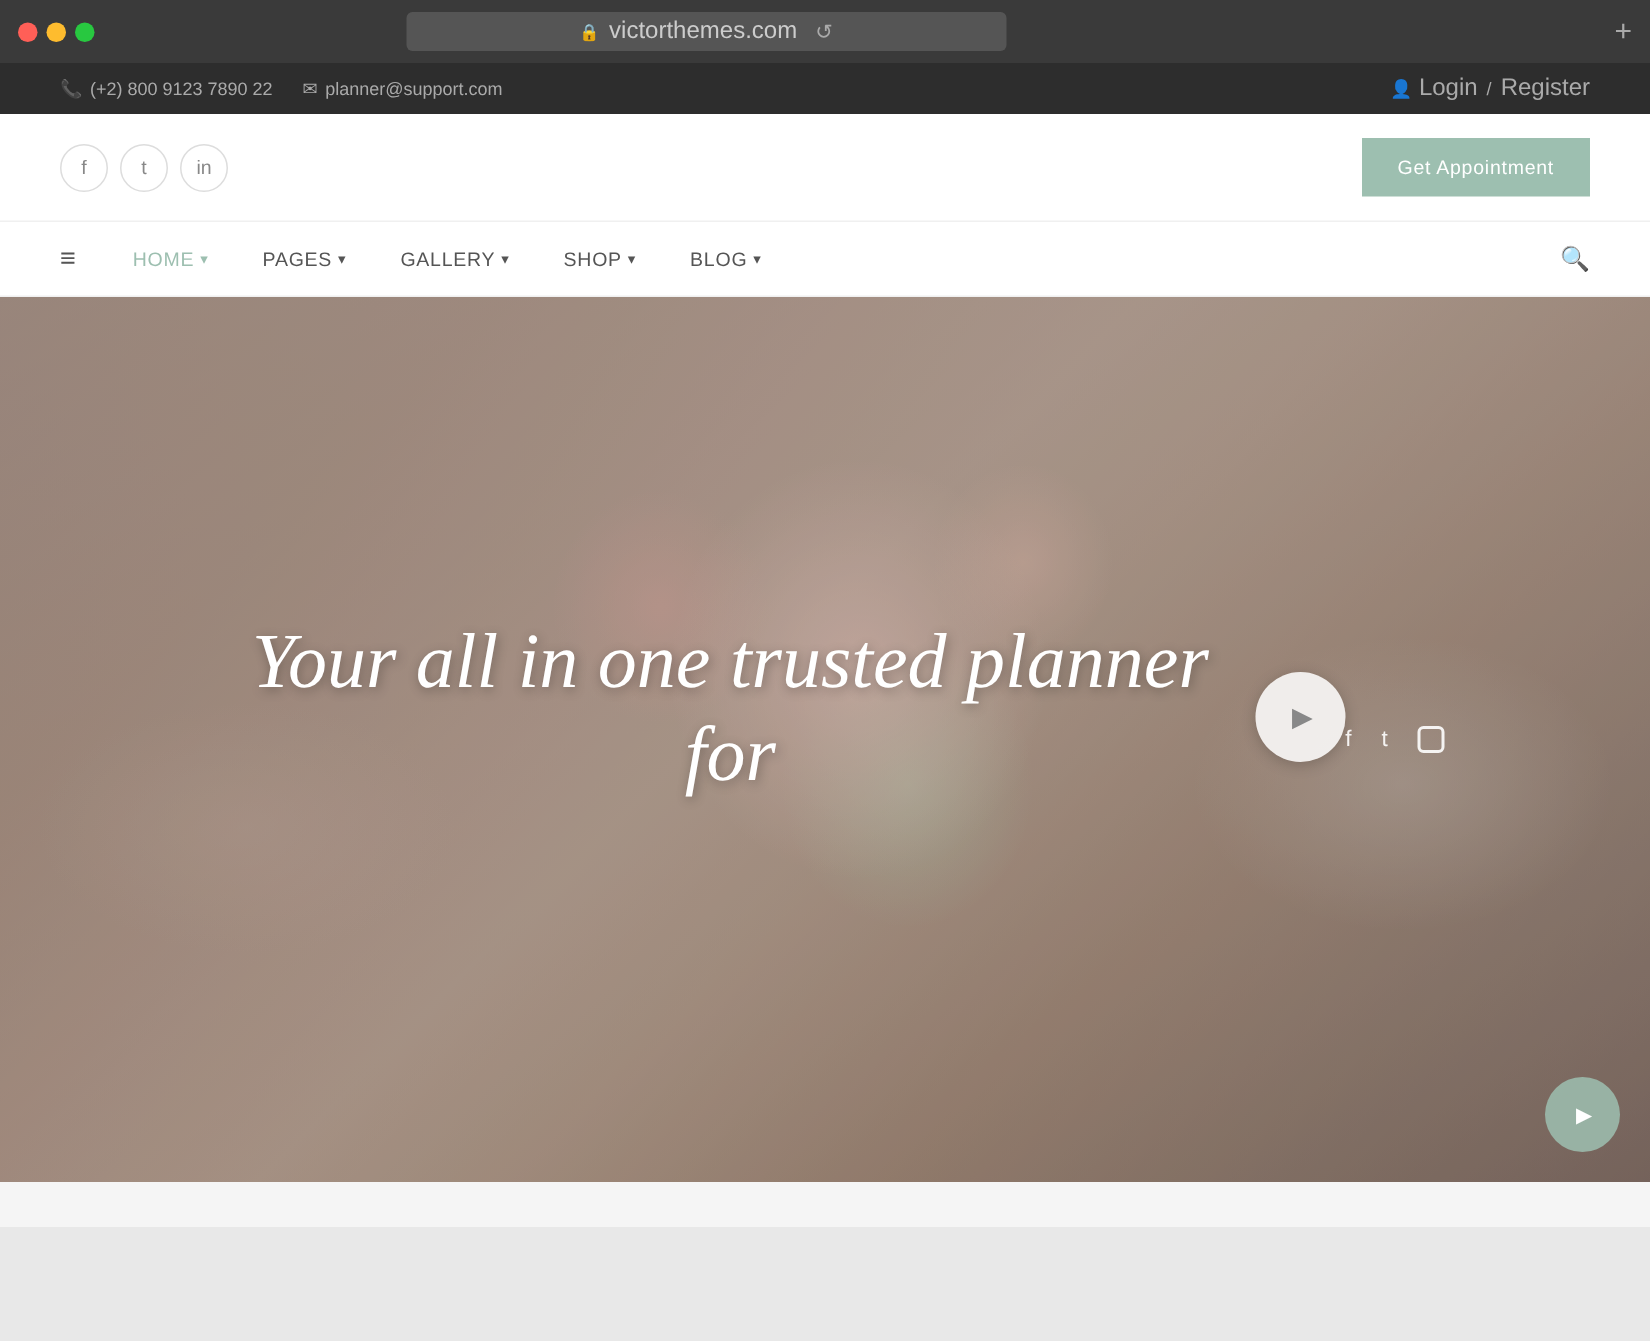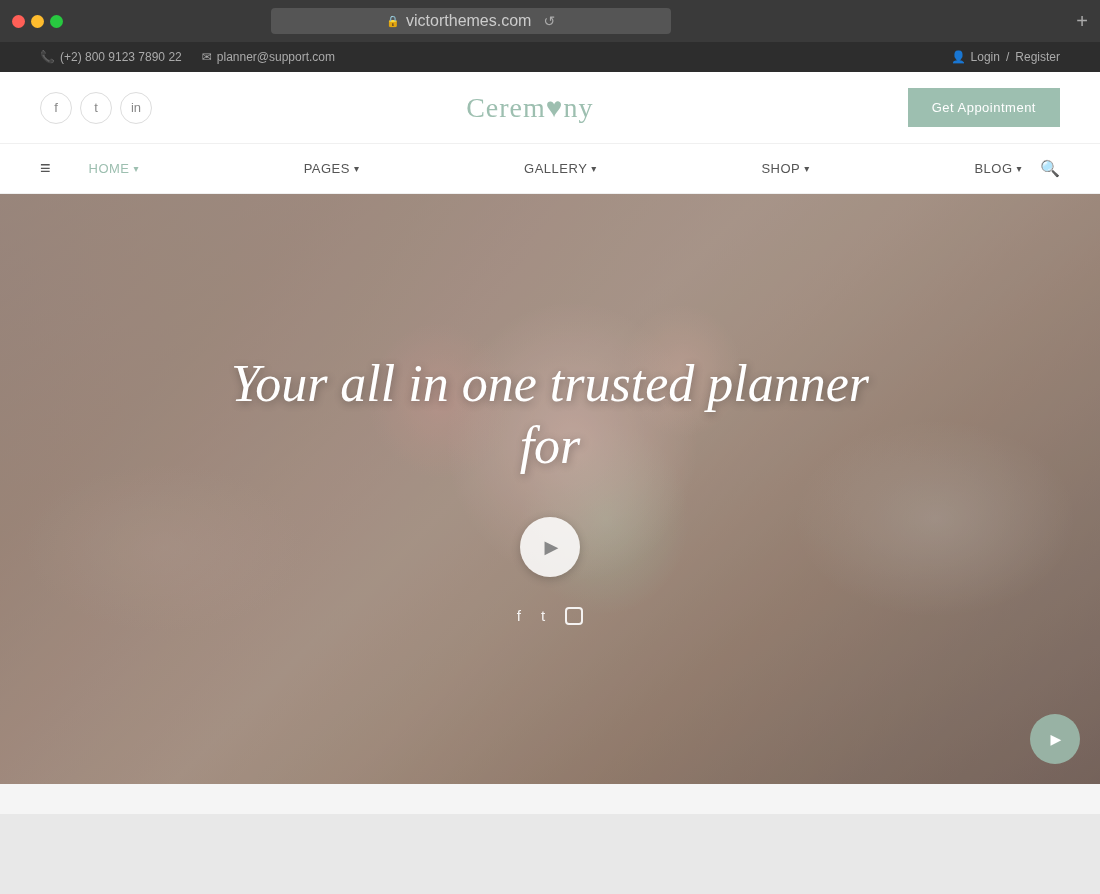--- a/index.html
+++ b/index.html
@@ -44,21 +44,21 @@
     .top-bar {
       background: #2d2d2d;
       padding: 8px 40px;
       display: flex;
       align-items: center;
       justify-content: space-between;
     }
     .top-bar-left { display: flex; gap: 20px; align-items: center; }
     .top-bar-item { color: #aaa; font-size: 12px; display: flex; align-items: center; gap: 5px; }
     .top-bar-right { display: flex; gap: 4px; align-items: center; }
-    .top-bar-right a { color: #aaa; font-size: 12px; text-decoration: none; }
+    .top-bar-right a { color: #aaa; font-size: 16px; text-decoration: none; }
 
     
     .header {
       background: #fff;
       padding: 16px 40px;
       display: flex;
       align-items: center;
       justify-content: space-between;
       border-bottom: 1px solid #f0f0f0;
     }
@@ -84,21 +84,21 @@
     
     .navbar {
       background: #fff;
       padding: 0 40px;
       display: flex;
       align-items: center;
       border-bottom: 1px solid #f0f0f0;
       height: 50px;
     }
     .hamburger { color: #555; font-size: 18px; margin-right: 20px; cursor: pointer; }
-    .nav-links { display: flex; align-items: center; gap: 0; flex: 1; justify-content: space-between; }
+    .nav-links { display: flex; align-items: center; gap: 0; flex: 1; justify-content: flex-start; }
     .nav-item {
       padding: 15px 18px;
       font-size: 13px;
       color: #555;
       cursor: pointer;
       text-transform: uppercase;
       letter-spacing: 0.5px;
       display: flex;
       align-items: center;
       gap: 4px;
@@ -134,21 +134,20 @@
     }
     .overlay-dark {
       position: absolute;
       top: 0; left: 0; right: 0; bottom: 0;
       background: rgba(0,0,0,0.18);
     }
     .hero-content {
       position: absolute;
       top: 0; left: 0; right: 0; bottom: 0;
       display: flex;
-      flex-direction: column;
       align-items: center;
       justify-content: center;
       text-align: center;
     }
     .hero-title {
       font-family: 'Georgia', serif;
       font-style: italic;
       font-size: 52px;
       color: #fff;
       line-height: 1.2;
@@ -244,23 +243,20 @@
         <span>f</span>
       </div>
       <div class="social-icon">
         <span>t</span>
       </div>
       <div class="social-icon">
         <span>in</span>
       </div>
     </div>
 
-    <div class="logo">
-      <span>Cerem</span><span style="color:#9dbfb0;">♥</span><span>ny</span>
-    </div>
 
     <button class="get-appointment-btn">Get Appointment</button>
   </div>
 
   <div class="navbar">
     <span class="hamburger">≡</span>
     <nav class="nav-links">
       <div class="nav-item active">
         <span>HOME</span>
         <span class="arrow">▾</span>

